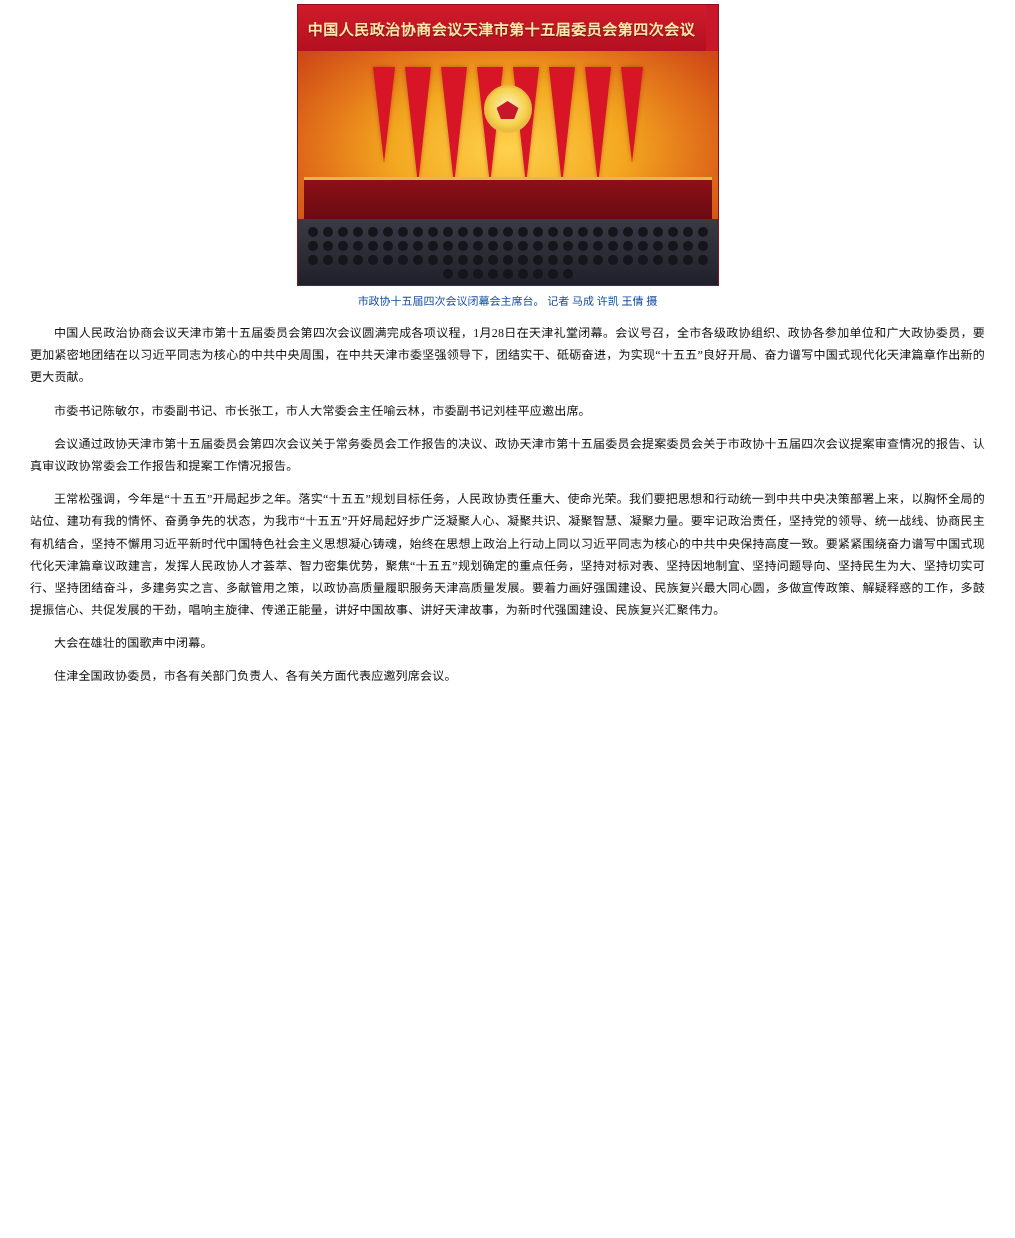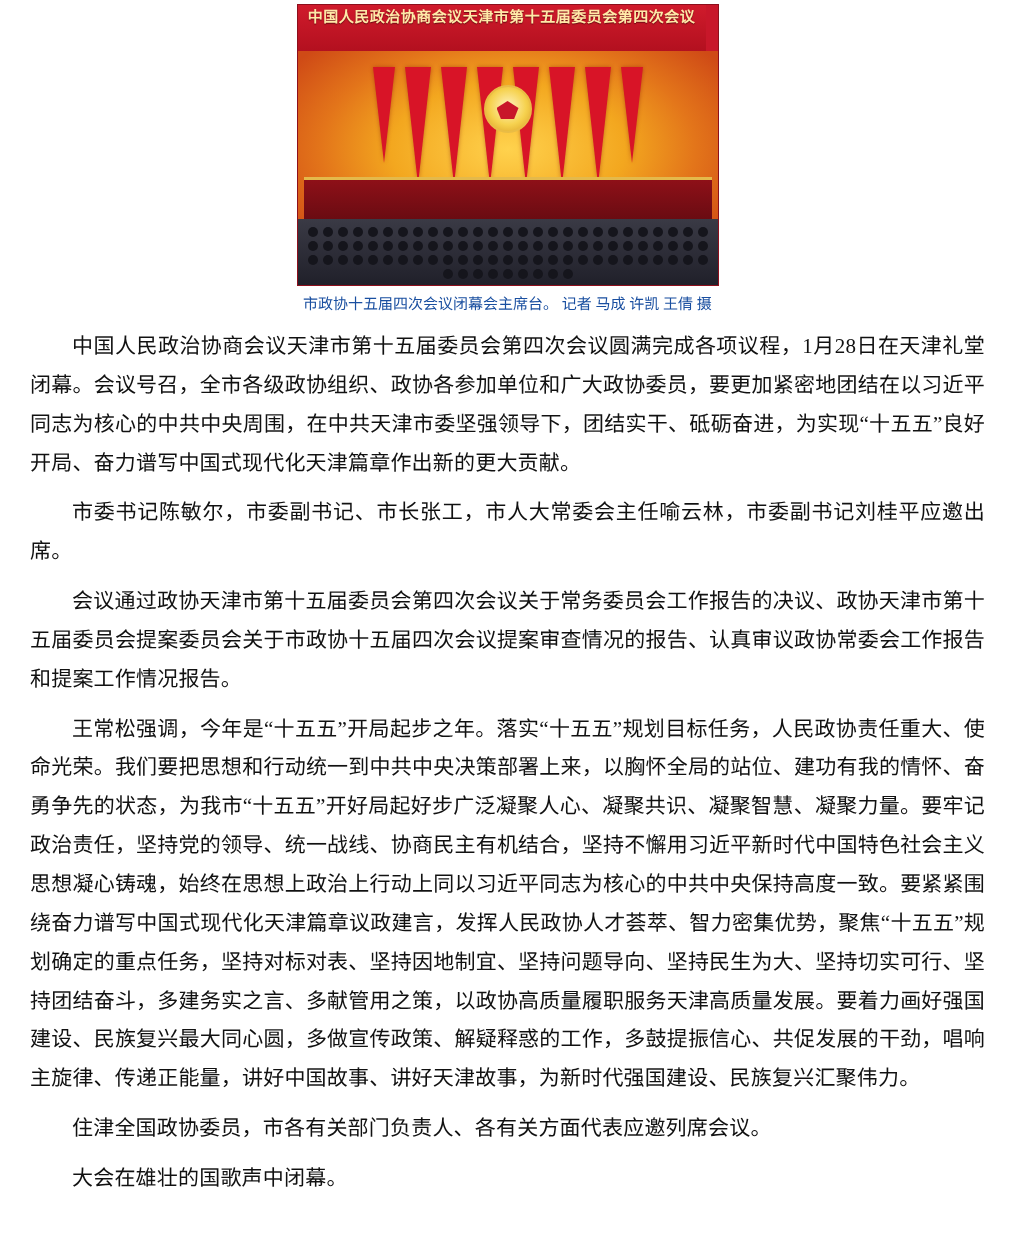--- a/index.html
+++ b/index.html
@@ -33,20 +33,21 @@
     border: 1px solid #8d0f1c;
   }
   
   .photo .banner {
     position: absolute;
     left: 0; top: 0; right: 12px;
     height: 46px;
     background: linear-gradient(#d01b2c, #b3101f);
     border-bottom: 2px solid #f3d27a;
     display: flex;
+    align-items: center;
     justify-content: center;
   }
   .photo .banner-text {
     color: #ffe9a8;
     font-size: 15px;
     font-weight: bold;
     letter-spacing: 0.5px;
     font-family: "Liberation Serif", serif;
     white-space: nowrap;
     text-shadow: 0 1px 1px #6b0a12;
@@ -129,28 +130,28 @@
     padding: 0 8px;
     justify-content: center;
   }
   .photo .audience .heads i {
     width: 10px; height: 10px;
     border-radius: 50%;
     background: #15151c;
     display: block;
   }
   .caption {
-    font-size: 15px;
+    font-size: 11px;
     color: #1a4fa0;
     margin: 6px 0 14px 0;
     font-family: "Liberation Serif", serif;
   }
   .article p {
     margin: 0 0 11px 0;
-    font-size: 21px;
+    font-size: 12px;
     line-height: 1.85;
     text-align: justify;
     text-justify: inter-ideograph;
     text-indent: 2em;
     color: #111;
     letter-spacing: 0.2px;
   }
 </style>
 </head>
 <body>
@@ -303,17 +304,17 @@
       </div>
     </div>
     <figcaption class="caption">市政协十五届四次会议闭幕会主席台。 记者 马成 许凯 王倩 摄</figcaption>
   </figure>
 
   <div class="article">
     <p>中国人民政治协商会议天津市第十五届委员会第四次会议圆满完成各项议程，1月28日在天津礼堂闭幕。会议号召，全市各级政协组织、政协各参加单位和广大政协委员，要更加紧密地团结在以习近平同志为核心的中共中央周围，在中共天津市委坚强领导下，团结实干、砥砺奋进，为实现“十五五”良好开局、奋力谱写中国式现代化天津篇章作出新的更大贡献。</p>
     <p>市委书记陈敏尔，市委副书记、市长张工，市人大常委会主任喻云林，市委副书记刘桂平应邀出席。</p>
     <p>会议通过政协天津市第十五届委员会第四次会议关于常务委员会工作报告的决议、政协天津市第十五届委员会提案委员会关于市政协十五届四次会议提案审查情况的报告、认真审议政协常委会工作报告和提案工作情况报告。</p>
     <p>王常松强调，今年是“十五五”开局起步之年。落实“十五五”规划目标任务，人民政协责任重大、使命光荣。我们要把思想和行动统一到中共中央决策部署上来，以胸怀全局的站位、建功有我的情怀、奋勇争先的状态，为我市“十五五”开好局起好步广泛凝聚人心、凝聚共识、凝聚智慧、凝聚力量。要牢记政治责任，坚持党的领导、统一战线、协商民主有机结合，坚持不懈用习近平新时代中国特色社会主义思想凝心铸魂，始终在思想上政治上行动上同以习近平同志为核心的中共中央保持高度一致。要紧紧围绕奋力谱写中国式现代化天津篇章议政建言，发挥人民政协人才荟萃、智力密集优势，聚焦“十五五”规划确定的重点任务，坚持对标对表、坚持因地制宜、坚持问题导向、坚持民生为大、坚持切实可行、坚持团结奋斗，多建务实之言、多献管用之策，以政协高质量履职服务天津高质量发展。要着力画好强国建设、民族复兴最大同心圆，多做宣传政策、解疑释惑的工作，多鼓提振信心、共促发展的干劲，唱响主旋律、传递正能量，讲好中国故事、讲好天津故事，为新时代强国建设、民族复兴汇聚伟力。</p>
+    <p>大会在雄壮的国歌声中闭幕。</p>
     <p>住津全国政协委员，市各有关部门负责人、各有关方面代表应邀列席会议。</p>
-    <p>大会在雄壮的国歌声中闭幕。</p>
   </div>
 
 </div>
 
 </body></html>

